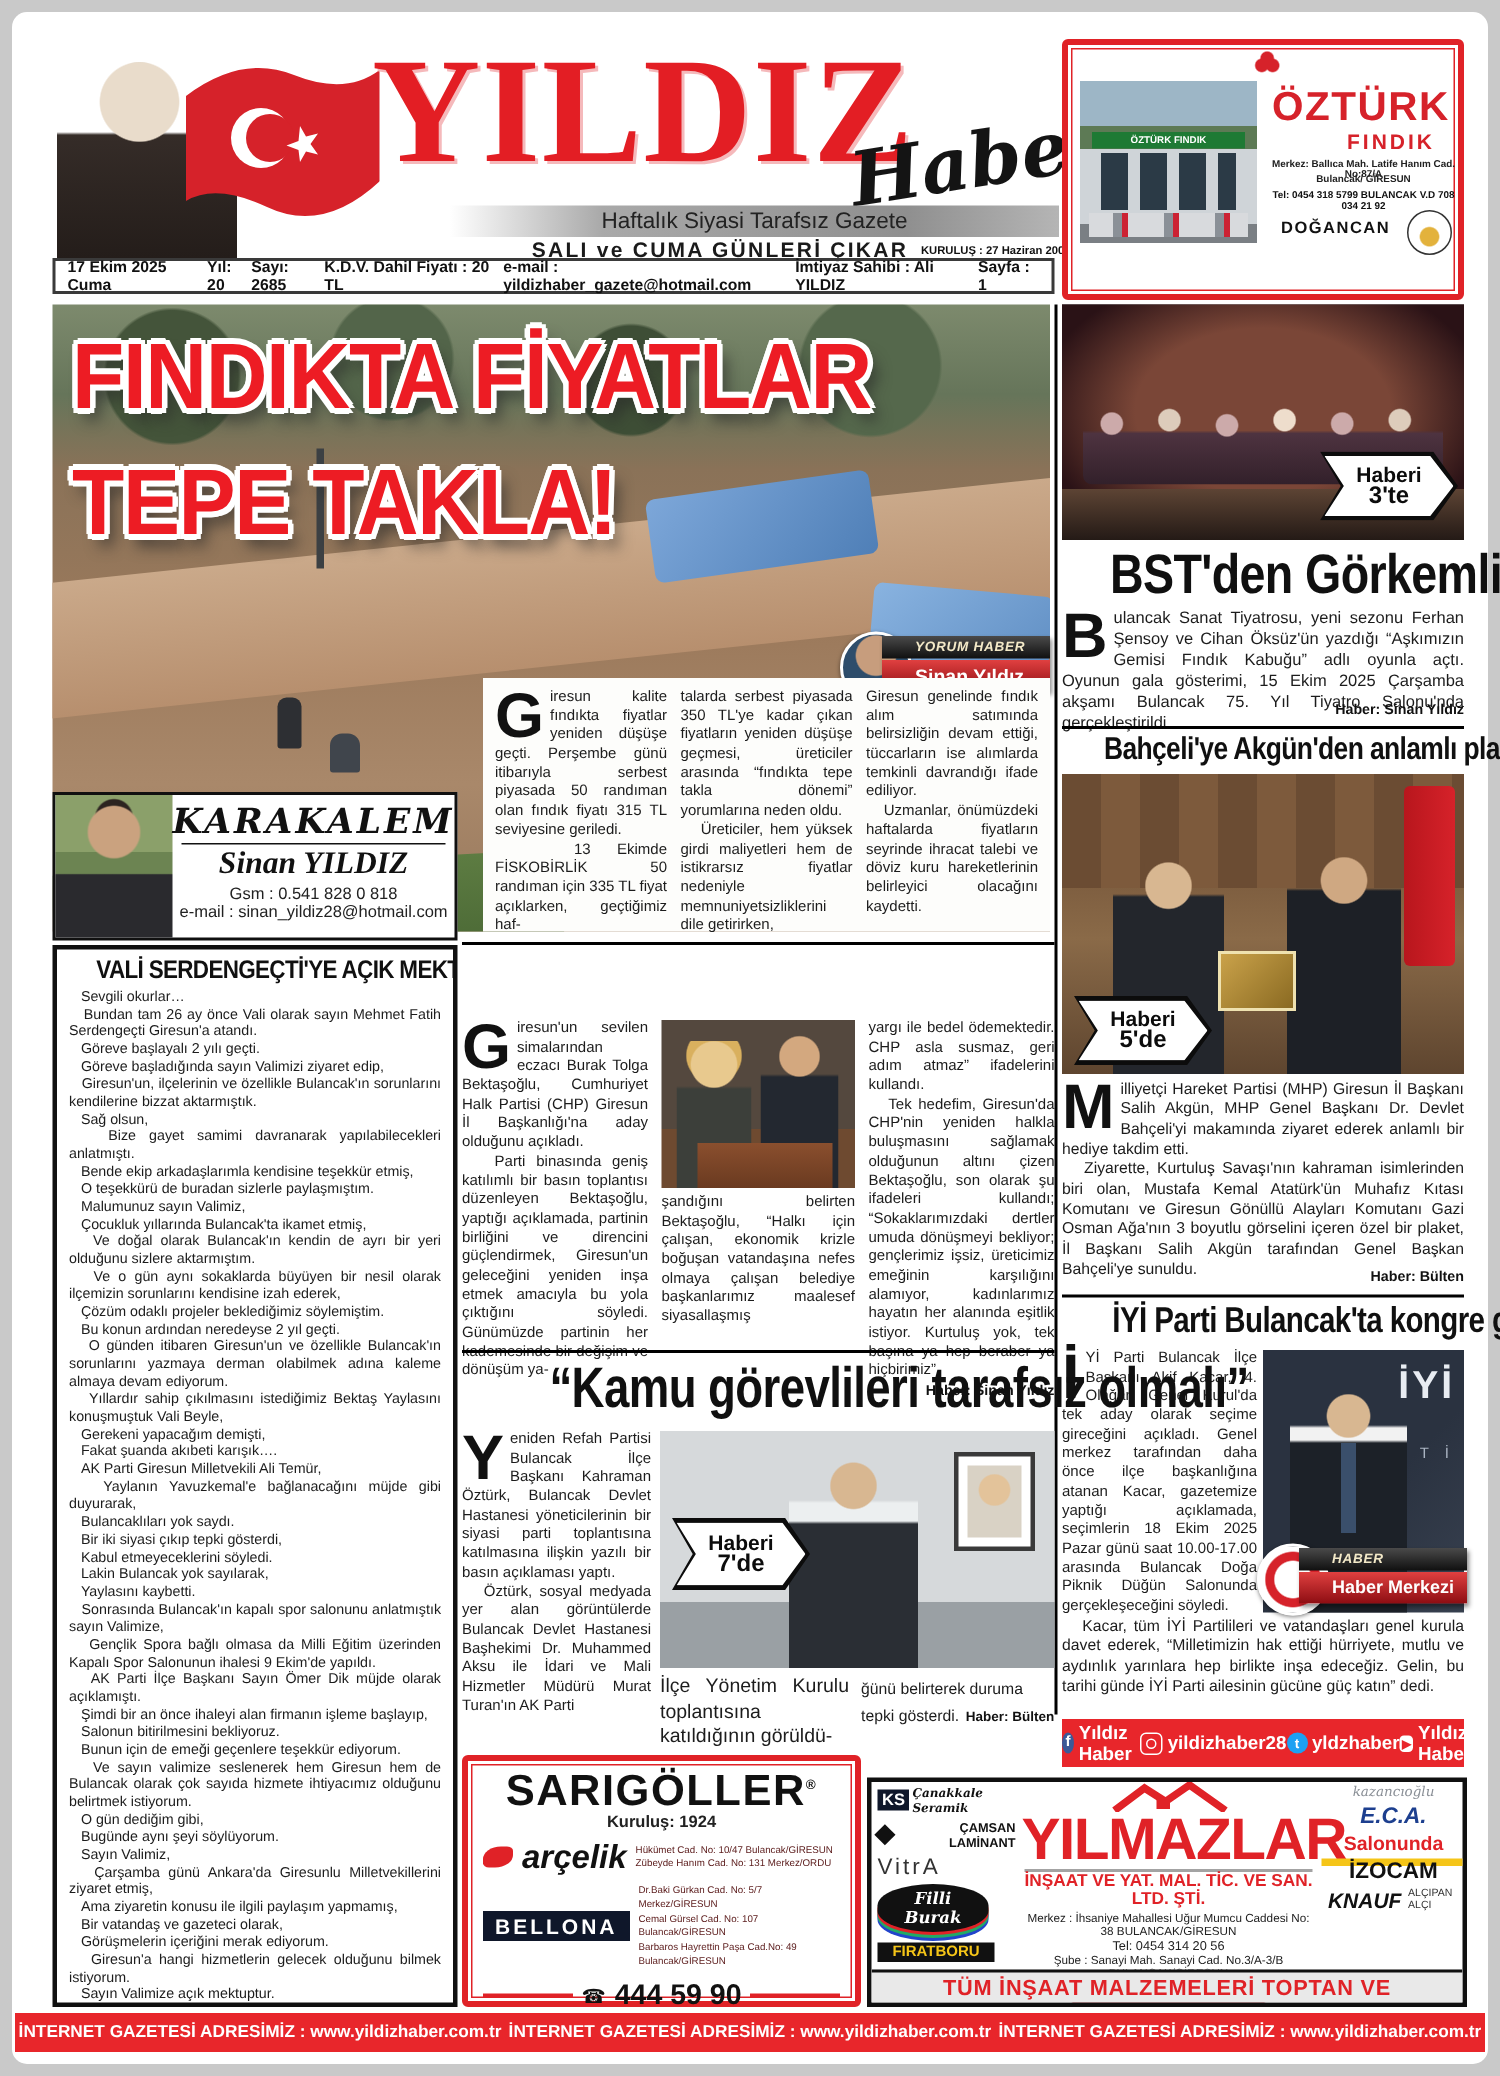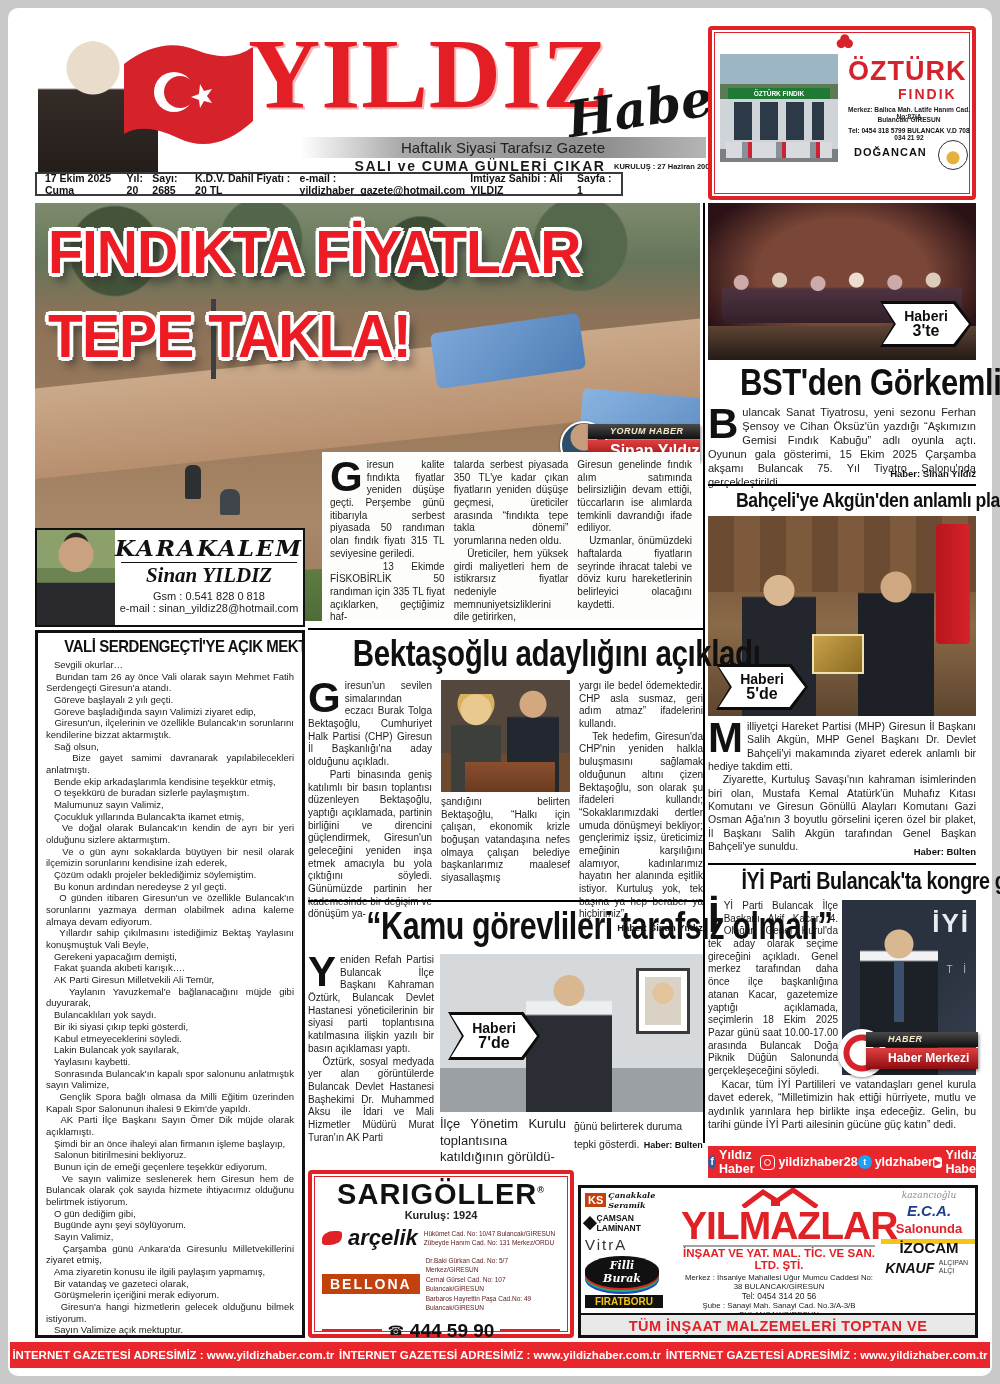--- a/index.html
+++ b/index.html
@@ -11,29 +11,29 @@
   .body-txt{font-size:10px;line-height:1.27;color:#1c1c1c;text-align:justify;white-space:pre-wrap;}
   .dc::first-letter{float:left;font-size:42px;line-height:32px;font-weight:bold;padding:2px 4px 0 0;color:#111;}
   .credit{font-weight:bold;font-size:9.5px;text-align:right;color:#111;}
   .vrule{background:#000;}
   .hrule{background:#000;}
   
   .byline{display:block;}
   .byline .avatar{position:absolute;left:0;top:-3px;width:44px;height:44px;border-radius:50%;border:2px solid #fff;box-shadow:0 1px 3px rgba(0,0,0,.5);}
   .byline .bars{position:absolute;left:28px;right:0;top:0;bottom:0;box-shadow:1px 2px 3px rgba(0,0,0,.45);}
   .byline .tag{position:absolute;left:0;right:0;top:0;height:15px;background:linear-gradient(#4a4a4a,#101010);color:#f3e9c8;font-style:italic;font-weight:bold;font-size:9px;line-height:15px;padding-left:22px;letter-spacing:.5px;}
-  .byline .nm{position:absolute;left:0;right:0;bottom:0;height:21px;background:linear-gradient(#e04040,#8d0d12);color:#fff;font-weight:bold;font-size:16px;line-height:21px;padding-left:22px;}
+  .byline .nm{position:absolute;left:0;right:0;bottom:0;height:21px;background:linear-gradient(#e04040,#8d0d12);color:#fff;font-weight:bold;font-size:13px;line-height:21px;padding-left:22px;}
   
   .arrowb .s1{position:absolute;inset:0;background:#0c0c0c;clip-path:polygon(0 0,82% 0,100% 50%,82% 100%,0 100%,15% 50%);}
   .arrowb .s2{position:absolute;inset:3px;background:#fff;clip-path:polygon(0 0,82% 0,100% 50%,82% 100%,0 100%,15% 50%);}
   .arrowb .t{position:absolute;inset:0;display:flex;flex-direction:column;align-items:center;justify-content:center;font-weight:bold;color:#0c0c0c;line-height:1.02;}
   .redbar{background:#e8262b;color:#fff;font-weight:bold;}
   .adr-red{border:4px solid #e02227;border-radius:4px;background:#fff;box-shadow:inset 0 0 0 2px #fff,inset 0 0 0 3px #e02227;}
   .tiny{font-size:6.5px;color:#5a1a1a;line-height:1.45;}
-  .logo-pill{background:#c2410c;color:#fff;font-weight:bold;}
+  .logo-pill{background:#0f172a;color:#fff;font-weight:bold;}
 </style>
 </head>
 <body>
 
 <div class="frame">
   <div class="paper"></div>
 
   <div class="abs" style="left:38px;top:26px;width:215px;height:146px;overflow:hidden;">
     <div class="abs" style="left:0;top:4px;width:120px;height:142px;background:
       radial-gradient(circle at 55px 38px,#e9dccb 0 26px,rgba(233,220,203,0) 27px),
@@ -63,21 +63,21 @@
     </div>
     <div class="abs" style="left:136px;top:26px;width:126px;font-size:27px;font-weight:bold;color:#d6222a;letter-spacing:1px;">ÖZTÜRK</div>
     <div class="abs" style="left:186px;top:56px;width:80px;font-size:14px;font-weight:bold;color:#d6222a;letter-spacing:2px;">FINDIK</div>
     <div class="abs" style="left:132px;top:76px;width:130px;font-size:6.6px;font-weight:bold;color:#222;text-align:center;">Merkez: Ballıca Mah. Latife Hanım Cad. No:87/A</div>
     <div class="abs" style="left:132px;top:86px;width:130px;font-size:6.6px;font-weight:bold;color:#222;text-align:center;">Bulancak/ GİRESUN</div>
     <div class="abs" style="left:130px;top:97px;width:134px;font-size:6.6px;font-weight:bold;color:#111;text-align:center;">Tel: 0454 318 5799 BULANCAK V.D 708 034 21 92</div>
     <div class="abs" style="left:142px;top:116px;width:80px;font-size:11px;font-weight:bold;color:#111;letter-spacing:1px;">DOĞANCAN</div>
     <div class="abs" style="left:226px;top:110px;width:30px;height:30px;border:1.5px solid #333;border-radius:50%;background:radial-gradient(circle at 50% 60%,#e3b23c 0 6px,#fff 7px);"></div>
   </div>
 
-  <div class="abs" style="left:35px;top:172px;width:588px;height:24px;border:2px solid #3a3a3a;display:flex;align-items:center;justify-content:space-between;padding:0 8px;font-size:10.5px;font-weight:bold;color:#111;">
+  <div class="abs" style="left:35px;top:172px;width:668px;height:24px;border:2px solid #3a3a3a;display:flex;align-items:center;justify-content:space-between;padding:0 8px;font-size:10.5px;font-weight:bold;color:#111;">
     <span>17 Ekim 2025 Cuma</span>
     <span>Yıl: 20</span>
     <span>Sayı: 2685</span>
     <span>K.D.V. Dahil Fiyatı : 20 TL</span>
     <span>e-mail : yildizhaber_gazete@hotmail.com</span>
     <span>İmtiyaz Sahibi : Ali YILDIZ</span>
     <span>Sayfa : 1</span>
   </div>
 
   <div class="abs" style="left:35px;top:203px;width:665px;height:418px;overflow:hidden;background:
@@ -273,23 +273,20 @@
    Ama ziyaretin konusu ile ilgili paylaşım yapmamış,
    Bir vatandaş ve gazeteci olarak,
    Görüşmelerin içeriğini merak ediyorum.
    Giresun'a hangi hizmetlerin gelecek olduğunu bilmek istiyorum.
    Sayın Valimize açık mektuptur.
    Sizlerden detaylı açıklama bekliyoruz.
    Kalın sağlıcakla…</div>
   </div>
 
   <div class="abs hrule" style="left:308px;top:628px;width:395px;height:2px;"></div>
-  <div class="abs hl" style="left:308px;top:633px;width:395px;height:42px;font-size:36px;text-align:center;">
-    <span class="cx" style="transform:scaleX(.82);">Bektaşoğlu adaylığını açıkladı</span>
-  </div>
   <div class="abs" style="left:308px;top:680px;width:395px;height:218px;display:flex;gap:9px;">
     <div class="body-txt dc" style="width:124px;">Giresun'un sevilen simalarından eczacı Burak Tolga Bektaşoğlu, Cumhuriyet Halk Partisi (CHP) Giresun İl Başkanlığı'na aday olduğunu açıkladı.
    Parti binasında geniş katılımlı bir basın toplantısı düzenleyen Bektaşoğlu, yaptığı açıklamada, partinin birliğini ve direncini güçlendirmek, Giresun'un geleceğini yeniden inşa etmek amacıyla bu yola çıktığını söyledi. Günümüzde partinin her kademesinde bir değişim ve dönüşüm ya-</div>
     <div style="width:129px;display:flex;flex-direction:column;gap:4px;">
       <div style="width:129px;height:112px;background:linear-gradient(180deg,#54483e 0 65%,#6e4a30 65% 100%);position:relative;overflow:hidden;">
         <div class="abs" style="left:10px;top:14px;width:50px;height:98px;background:radial-gradient(circle at 50% 16%,#e8c98e 0 15px,transparent 16px),radial-gradient(circle at 50% 10%,#d9b05e 0 18px,transparent 19px),linear-gradient(180deg,transparent 30px,#3c3f3a 32px);border-radius:10px 10px 0 0;"></div>
         <div class="abs" style="left:66px;top:10px;width:52px;height:102px;background:radial-gradient(circle at 50% 14%,#d3a87f 0 13px,transparent 14px),linear-gradient(180deg,transparent 26px,#232830 28px);border-radius:10px 10px 0 0;"></div>
         <div class="abs" style="left:24px;bottom:0;width:90px;height:30px;background:linear-gradient(180deg,#8a4f2e,#6a3a20);"></div>
       </div>
       <div class="body-txt">şandığını belirten Bektaşoğlu, “Halkı için çalışan, ekonomik krizle boğuşan vatandaşına nefes olmaya çalışan belediye başkanlarımız maalesef siyasallaşmış</div>
@@ -363,21 +360,21 @@
       <span style="font-size:10px;color:#222;">www.sarigoller.com</span>
     </div>
   </div>
 
   <div class="abs" style="left:578px;top:1185px;width:400px;height:153px;border:3px solid #101010;background:#fff;overflow:hidden;">
     <div class="abs" style="left:4px;top:2px;width:92px;height:120px;font-weight:bold;color:#111;">
       <div style="display:flex;align-items:center;gap:2px;">
           <span class="logo-pill" style="font-size:11px;padding:1px 3px;">KS</span>
         <span style="font-family:'DejaVu Serif',serif;font-style:italic;font-size:8px;">Çanakkale Seramik</span>
         </div>
-      <div style="margin-top:3px;display:flex;align-items:center;gap:2px;">
+      <div style="margin-top:3px;display:flex;align-items:center;gap:2px;text-align:right;">
           <span style="width:10px;height:10px;background:#111;display:inline-block;transform:rotate(45deg);"></span>
         <span style="font-size:8.5px;">ÇAMSAN LAMİNANT</span>
         </div>
       <div style="margin-top:3px;font-size:15px;letter-spacing:2px;font-weight:normal;color:#333;">VitrA</div>
       <div style="margin-top:3px;background:#111;color:#fff;font-family:'DejaVu Serif',serif;font-style:italic;font-size:11px;border-radius:50% / 45%;padding:3px 6px;width:62px;text-align:center;box-shadow:0 2px 0 #e02227,0 4px 0 #2a6,0 6px 0 #24c;">Filli Burak</div>
       <div style="margin-top:7px;background:#111;color:#f5c518;font-size:10px;padding:1px 4px;width:70px;text-align:center;">FIRATBORU</div>
     </div>
     <div class="abs" style="left:100px;top:0;width:196px;height:126px;text-align:center;">
       <svg style="width:80px;height:20px;" viewBox="0 0 80 20">
           <path d="M4 19 L24 4 L38 13 L54 2 L78 19" fill="none" stroke="#e02227" stroke-width="5"></path>

